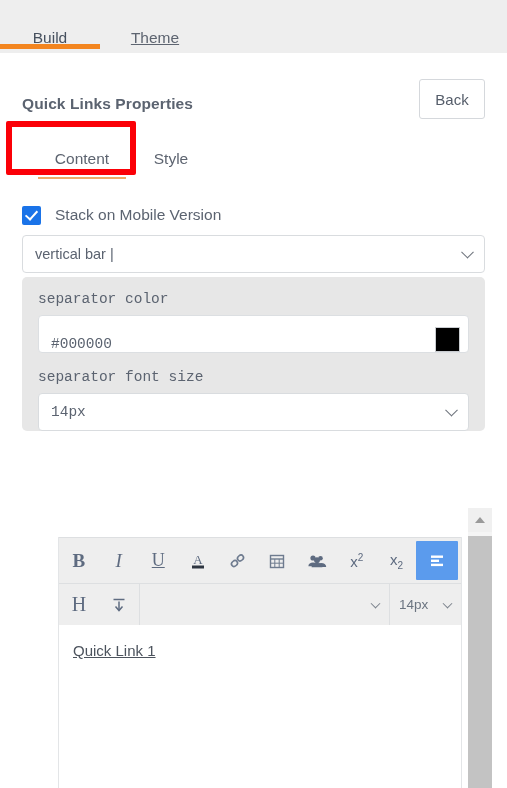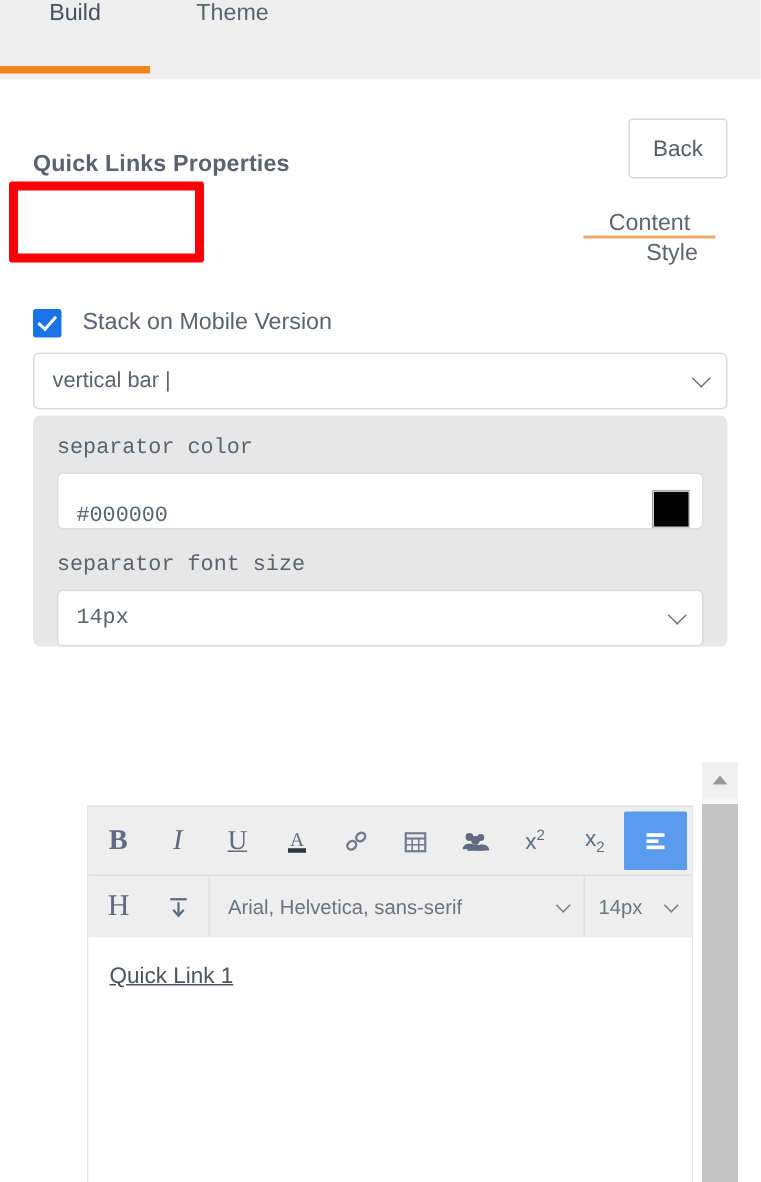--- a/index.html
+++ b/index.html
@@ -18,26 +18,27 @@
   .tabstrip {
     height: 53px;
     background: #eeeeee;
     display: flex;
     align-items: flex-start;
     position: relative;
   }
   .tabstrip-tab {
     height: 47px;
     display: flex;
-    align-items: flex-start;
+    align-items: flex-end;
     justify-content: center;
     font-size: 15.5px;
     color: #5d6470;
     cursor: pointer;
     position: relative;
+    text-decoration: underline;
   }
   .tabstrip-tab.t1 { width: 100px; }
   .tabstrip-tab.t2 { width: 110px; }
   .tabstrip-tab.active { color: #46505e; }
   .tabstrip-tab.active::after {
     content: "";
     position: absolute;
     left: 0; right: 0;
     bottom: -2px;
     height: 5px;
@@ -45,21 +46,21 @@
   }
 
   
   .panel {
     position: relative;
     background: #ffffff;
     padding: 0 22px;
   }
   .panel-head {
     display: flex;
-    align-items: flex-end;
+    align-items: center;
     justify-content: space-between;
     padding-top: 26px;
   }
   .panel-title {
     font-size: 15.5px;
     font-weight: bold;
     color: #5b6370;
     letter-spacing: .1px;
     padding-top: 10px;
   }
@@ -78,21 +79,20 @@
     justify-content: center;
   }
 
   
   .subtabs {
     display: flex;
     align-items: flex-end;
     margin-top: 20px;
     height: 40px;
     position: relative;
-    flex-direction: column;
   }
   .subtab {
     font-size: 15.5px;
     color: #5d6470;
     cursor: pointer;
     position: relative;
     height: 40px;
     display: flex;
     align-items: center;
   }
@@ -467,21 +467,20 @@
     <div class="rte-row row2">
       <div class="rte-btn h">H</div>
       <div class="rte-btn">
         <svg width="18" height="18" viewBox="0 0 18 18">
           <line x1="3.5" y1="3.5" x2="14.5" y2="3.5" stroke="#5e6b80" stroke-width="1.5"></line>
           <line x1="9" y1="5.5" x2="9" y2="14" stroke="#5e6b80" stroke-width="1.5"></line>
           <path d="M5.5 10.5 L9 14.5 L12.5 10.5" fill="none" stroke="#5e6b80" stroke-width="1.5"></path>
         </svg>
       </div>
       <div class="rte-select">
-        <span>Arial, Helvetica, sans-serif</span>
         <span class="chev2"></span>
       </div>
       <div class="rte-select size">
         <span>14px</span>
         <span class="chev2"></span>
       </div>
     </div>
   </div>
 
   <div class="rte-body">

